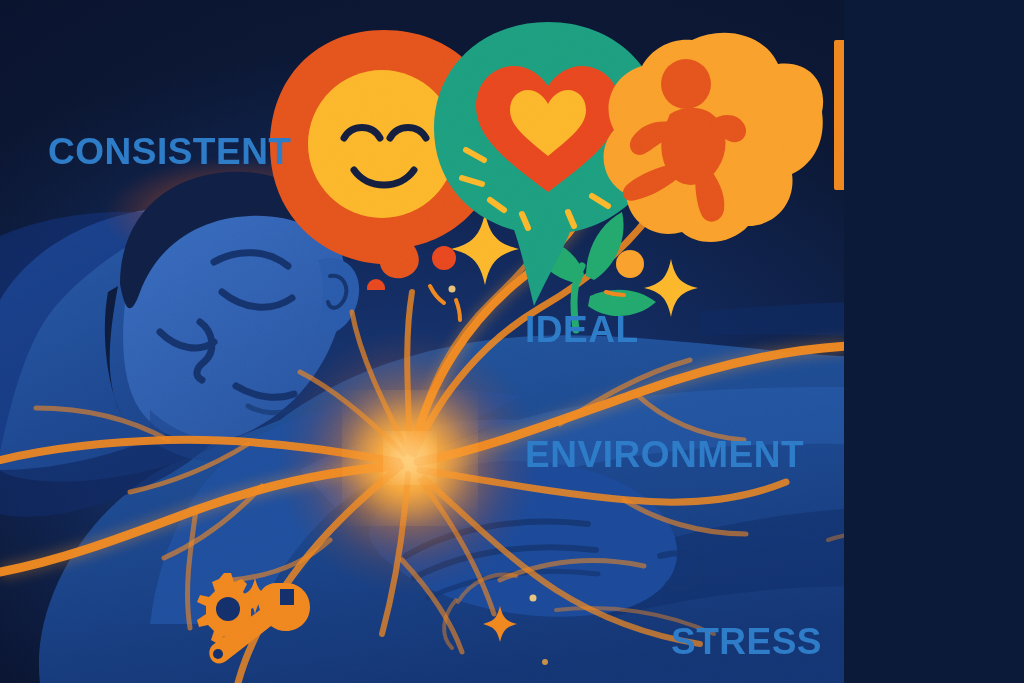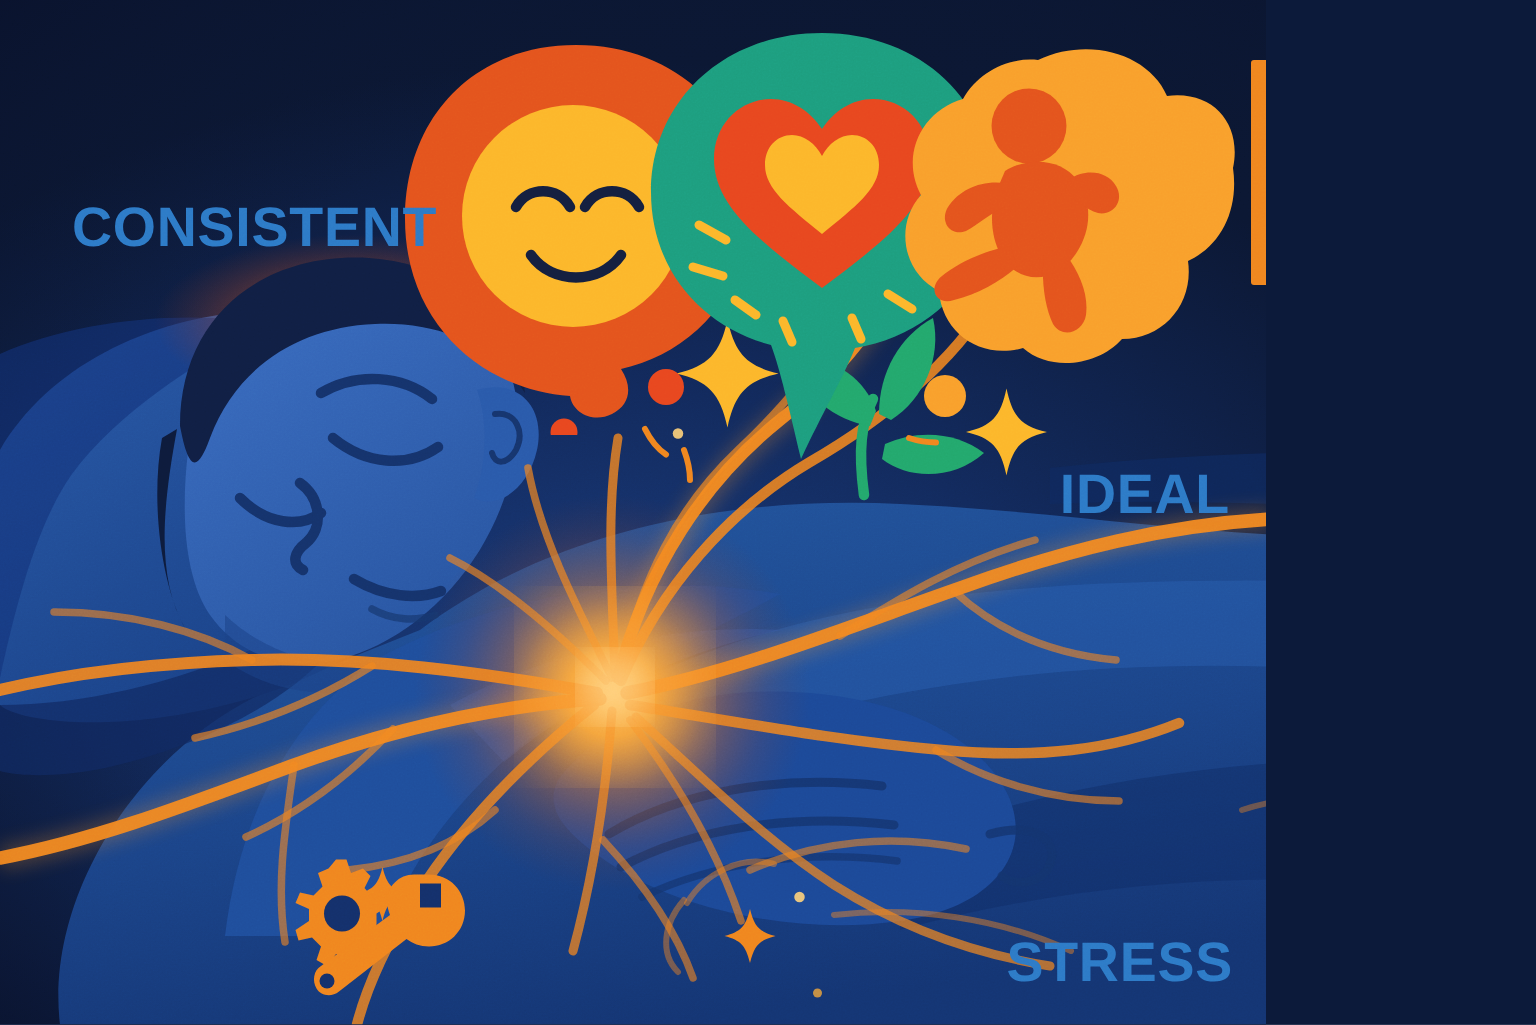--- a/index.html
+++ b/index.html
@@ -15,21 +15,21 @@
     color:#2d7ac7;
     font-weight:bold;
     font-size:37px;
     letter-spacing:0.5px;
     line-height:1.13;
     text-transform:uppercase;
     white-space:pre;
     user-select:none;
   }
   #lbl-schedule{left:48px;top:47px;text-align:left;}
-  #lbl-env{right:24px;top:225px;text-align:left;}
+  #lbl-env{right:40px;top:225px;text-align:left;}
   #lbl-stress{right:22px;top:537px;text-align:right;}
   .grain{
     position:absolute;inset:0;pointer-events:none;
     opacity:.085;mix-blend-mode:overlay;
   }
 </style>
 </head>
 <body>
 
 <div id="stage">
@@ -338,20 +338,21 @@
       <circle cx="28" cy="89" r="5" fill="#14306b"></circle>
     </g>
   </svg>
 
   <div class="label" id="lbl-schedule">
     <div>CONSISTENT</div>
   </div>
 
   <div class="label" id="lbl-env">
     <div>IDEAL</div>
+    <div>ENVIRONMENT</div>
   </div>
 
   <div class="label" id="lbl-stress">
     <div>STRESS</div>
     
   </div>
 
   <svg class="grain" width="1024" height="683" viewBox="0 0 1024 683" preserveAspectRatio="none">
     <defs>
       <filter id="noiseF" x="0" y="0" width="100%" height="100%">

